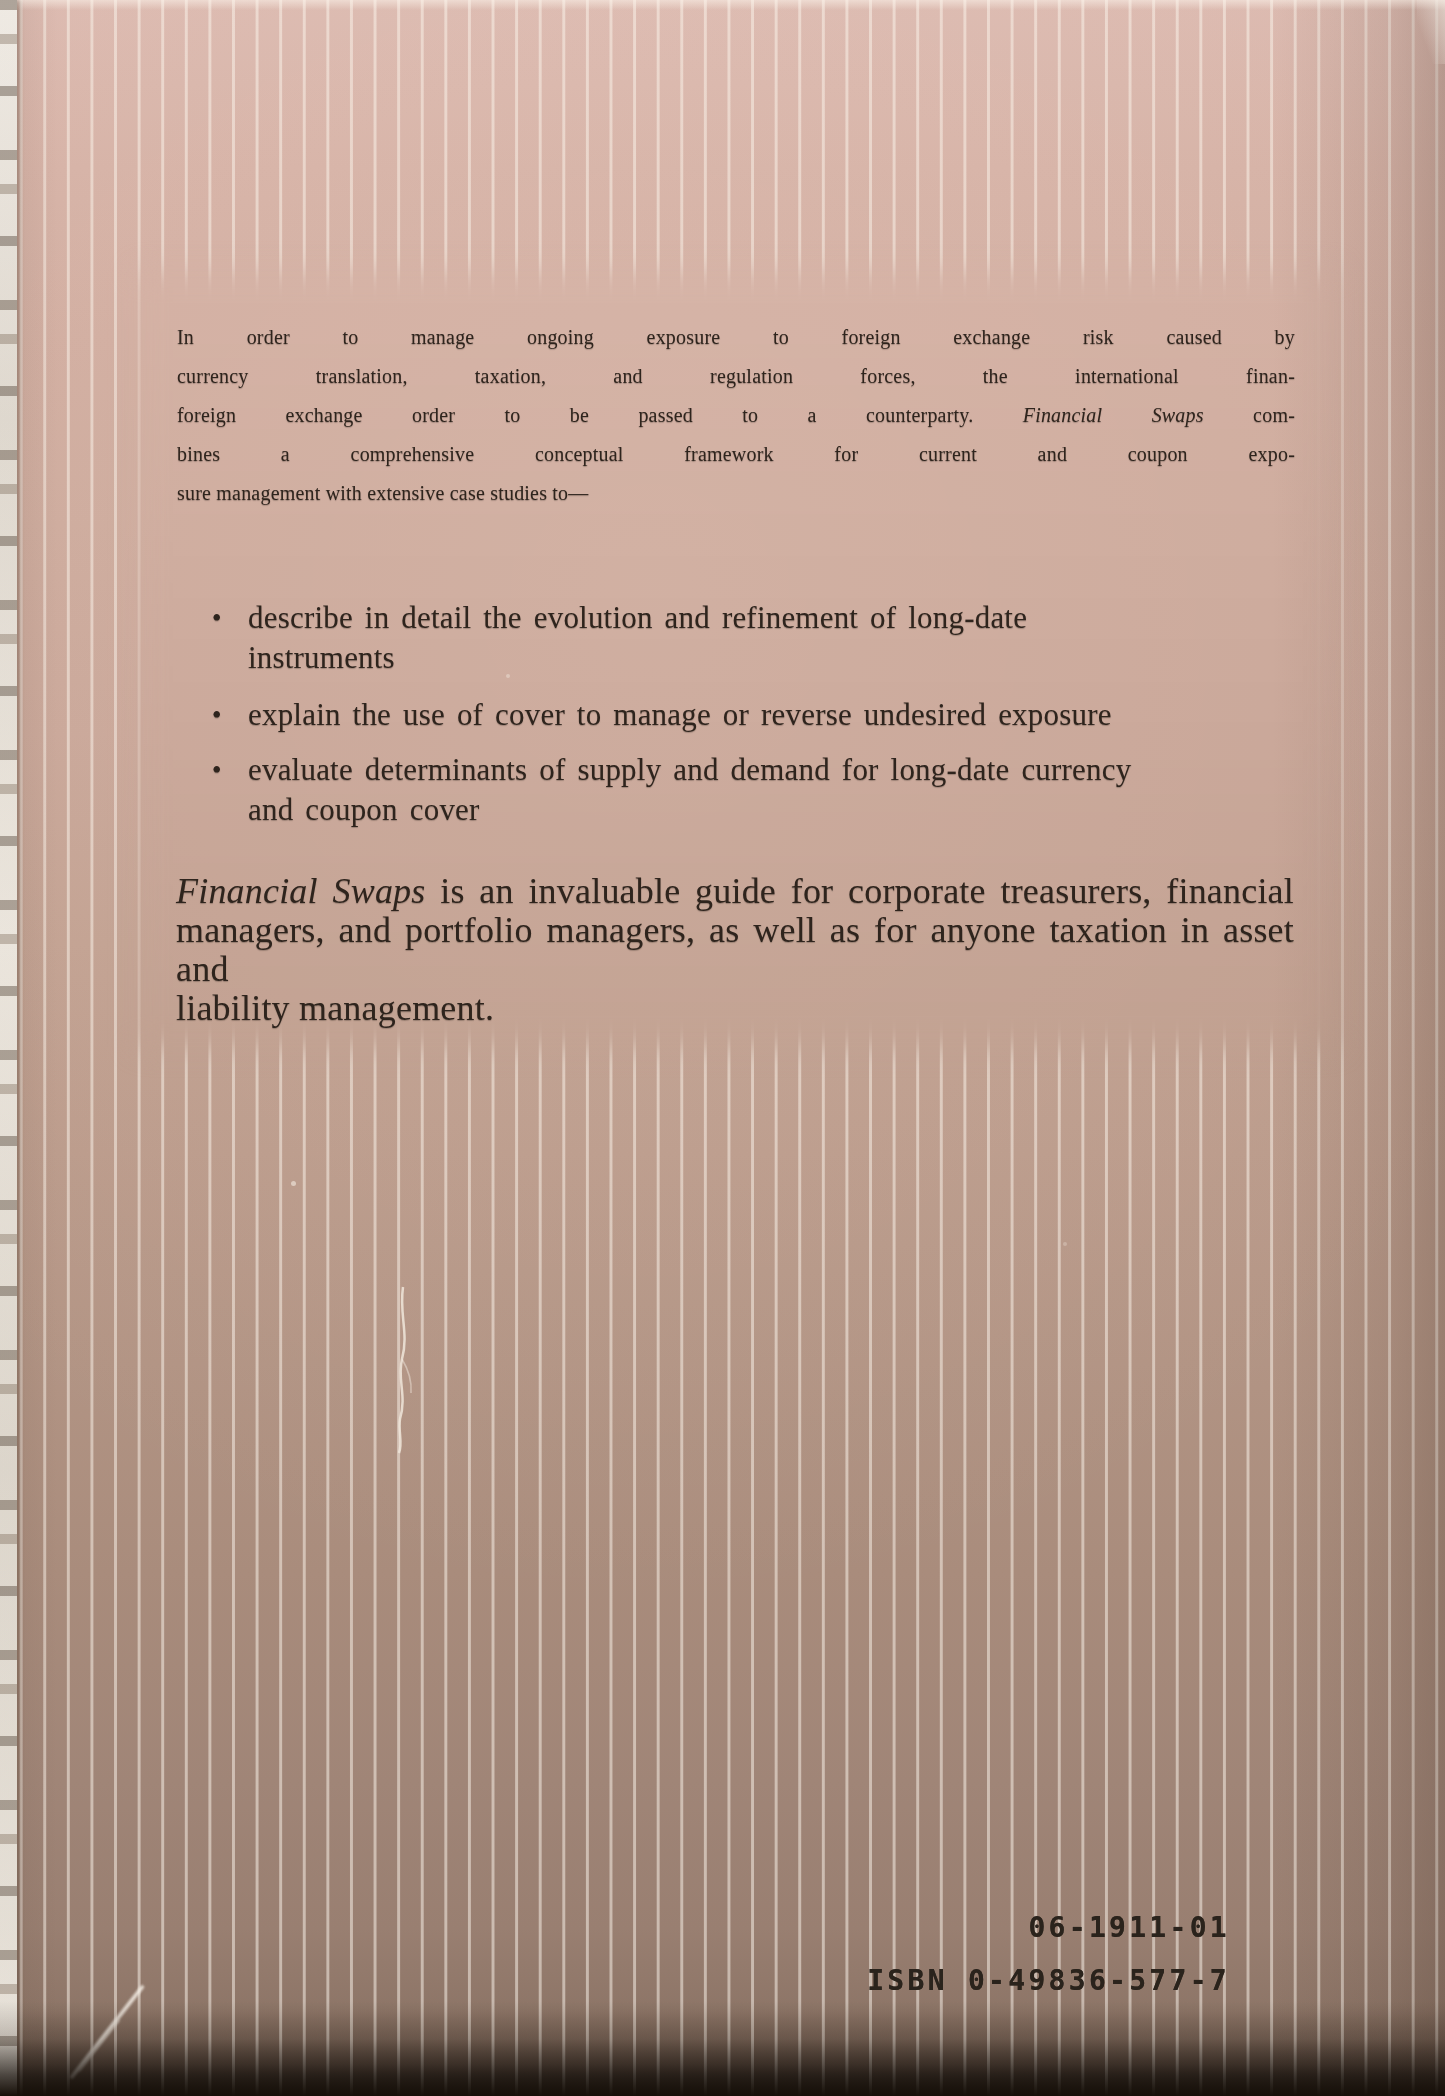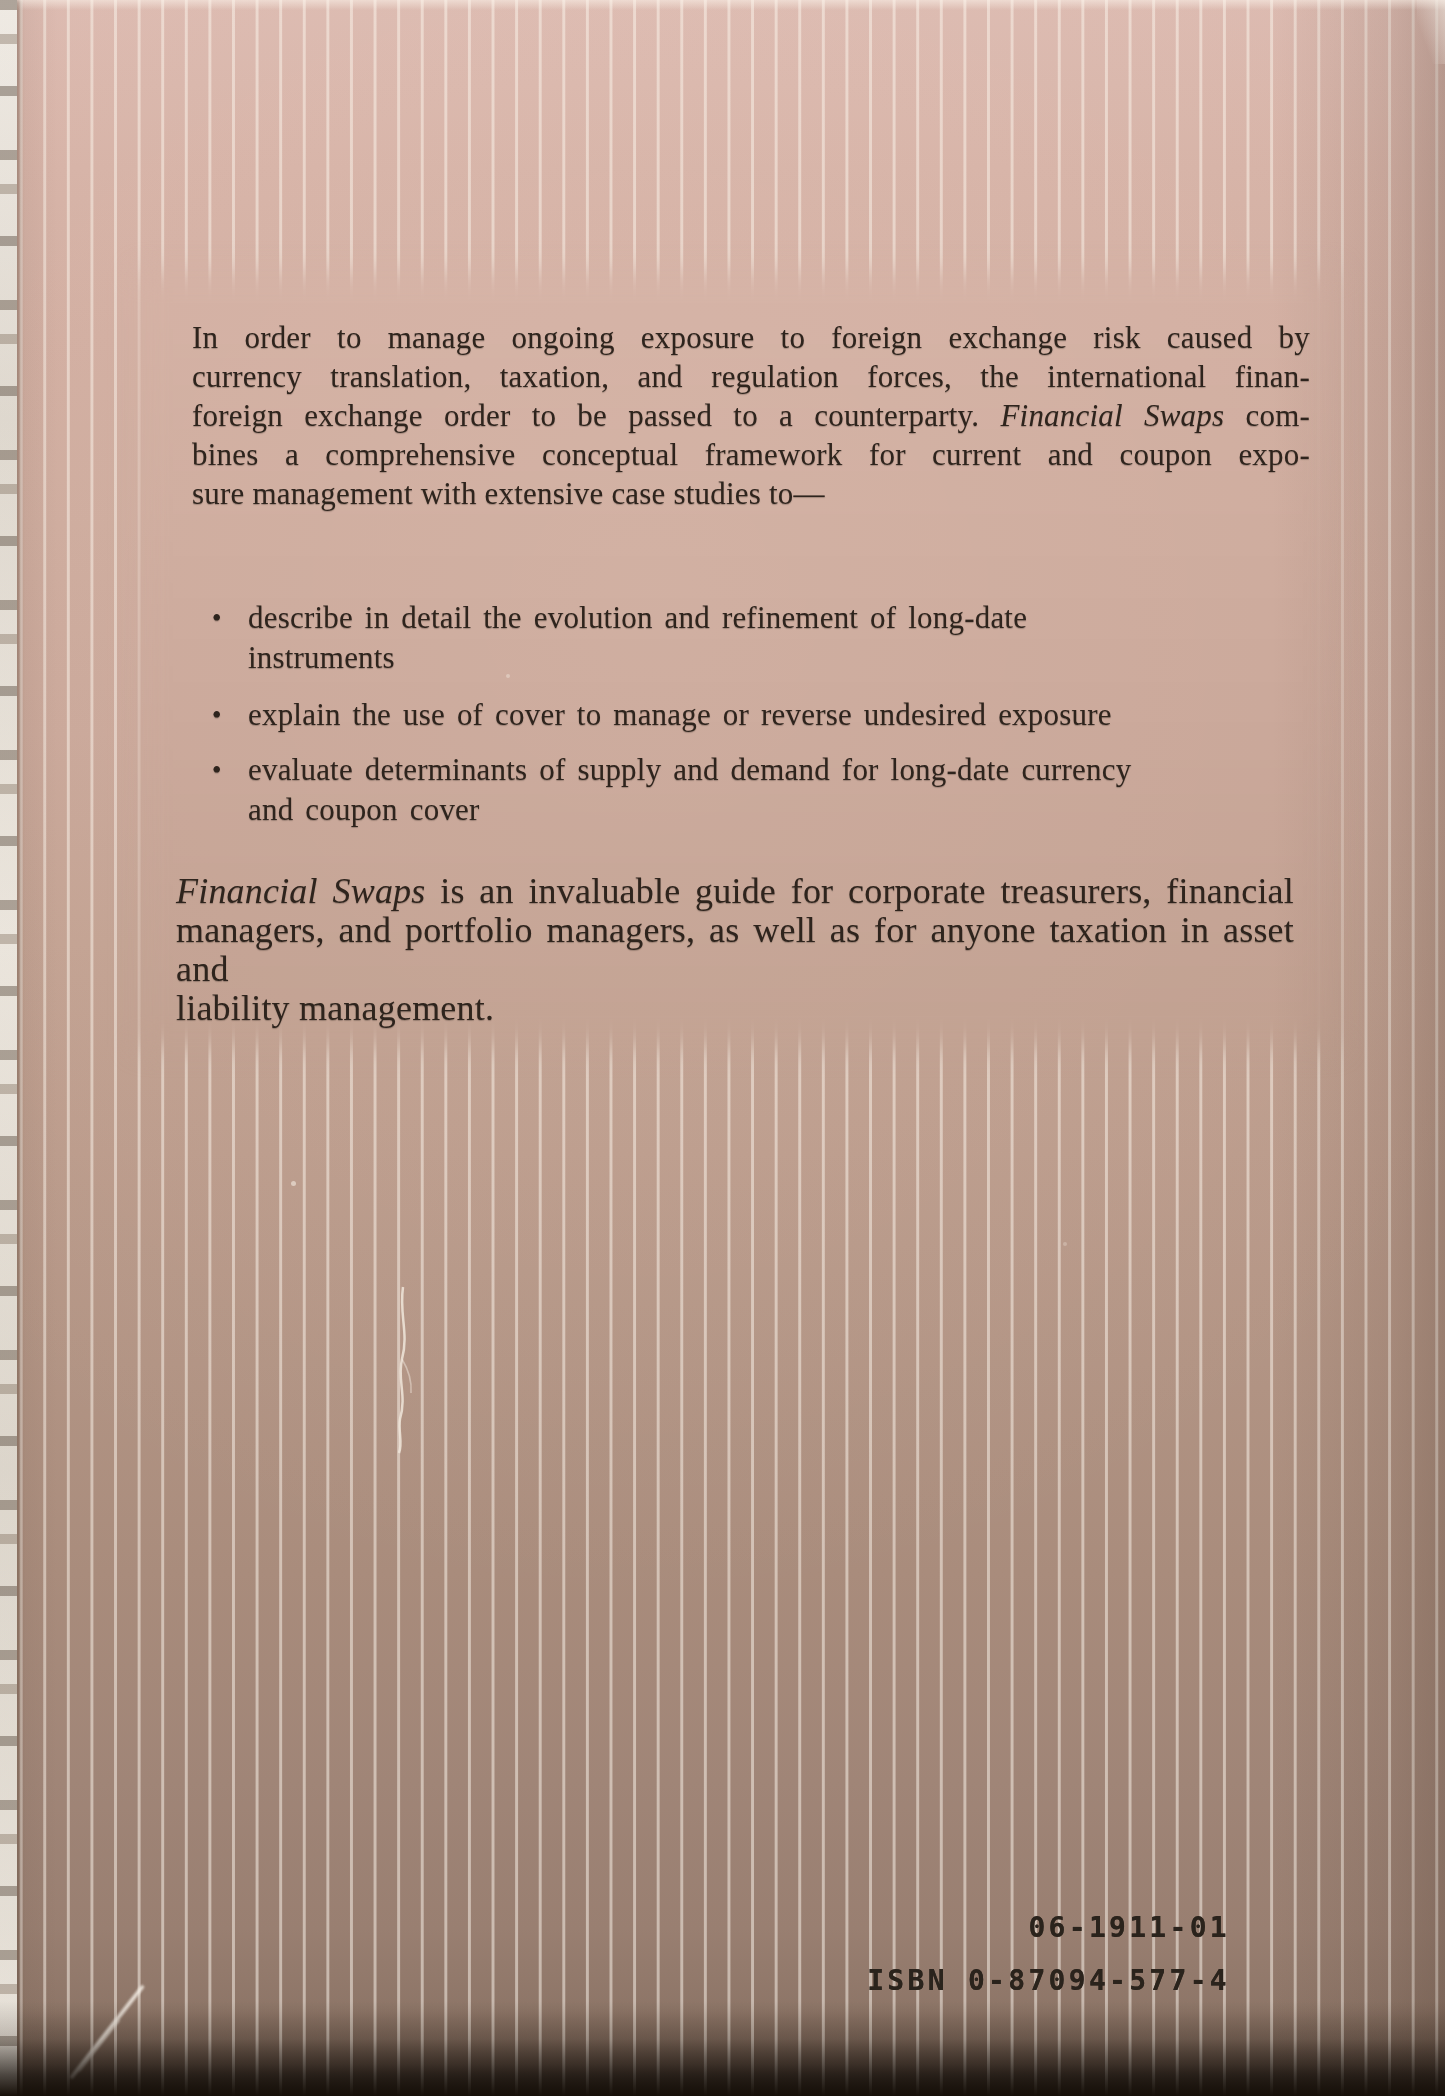--- a/index.html
+++ b/index.html
@@ -66,21 +66,21 @@
     background:rgba(246,240,231,0.45);transform:rotate(-52deg);filter:blur(1px);
   }
   .speck{position:absolute;border-radius:50%;background:rgba(243,235,225,0.6);filter:blur(0.5px);}
   .speck.s1{left:291px;top:1181px;width:5px;height:5px;}
   .speck.s2{left:506px;top:674px;width:4px;height:4px;opacity:.7;}
   .speck.s3{left:1063px;top:1242px;width:4px;height:4px;opacity:.5;}
 
   
   .blurb{position:absolute;color:#2e241d;letter-spacing:0.2px;
          text-shadow:0 0.5px 1px rgba(46,35,29,0.30);}
-  .para1{left:192px;top:318px;width:1118px;font-size:31px;}
+  .para1{left:177px;top:318px;width:1118px;font-size:20px;}
   .para2{left:176px;top:872px;width:1118px;font-size:36px;}
   .line{line-height:39px;text-align:justify;text-align-last:justify;}
   .line.last{text-align-last:left;}
   .it{font-style:italic;}
 
   .bullets{left:212px;top:598px;width:1060px;font-size:31px;}
   .bullet-item{display:flex;line-height:40px;}
   .bullet-item.m17{margin-bottom:17px;}
   .bullet-item.m15{margin-bottom:15px;}
   .bullet-marker{flex:0 0 36px;font-size:27px;}
@@ -137,21 +137,21 @@
     </div>
   </div>
 
   <div class="blurb para2">
     <div class="line"><span class="it">Financial Swaps</span><span> is an invaluable guide for corporate treasurers, financial</span></div>
     <div class="line">managers, and portfolio managers, as well as for anyone taxation in asset and</div>
     <div class="line last">liability management.</div>
   </div>
 
   <div class="code code1">06-1911-01</div>
-  <div class="code code2">ISBN 0-87094-577-4</div>
+  <div class="code code2">ISBN 0-49836-577-7</div>
 
   <svg class="crease" width="40" height="170" viewBox="0 0 40 170">
     <path d="M18 2 C14 30, 24 48, 17 74 C12 95, 22 110, 15 134 C13 146, 18 158, 14 168" stroke="rgba(240,230,219,0.85)" stroke-width="2.5" fill="none"></path>
     <path d="M17 74 C23 84, 27 96, 26 108" stroke="rgba(240,230,219,0.5)" stroke-width="1.6" fill="none"></path>
   </svg>
   <div class="scuff-a"></div>
   <div class="scuff-b"></div>
   <div class="speck s1"></div>
   <div class="speck s2"></div>
   <div class="speck s3"></div>

